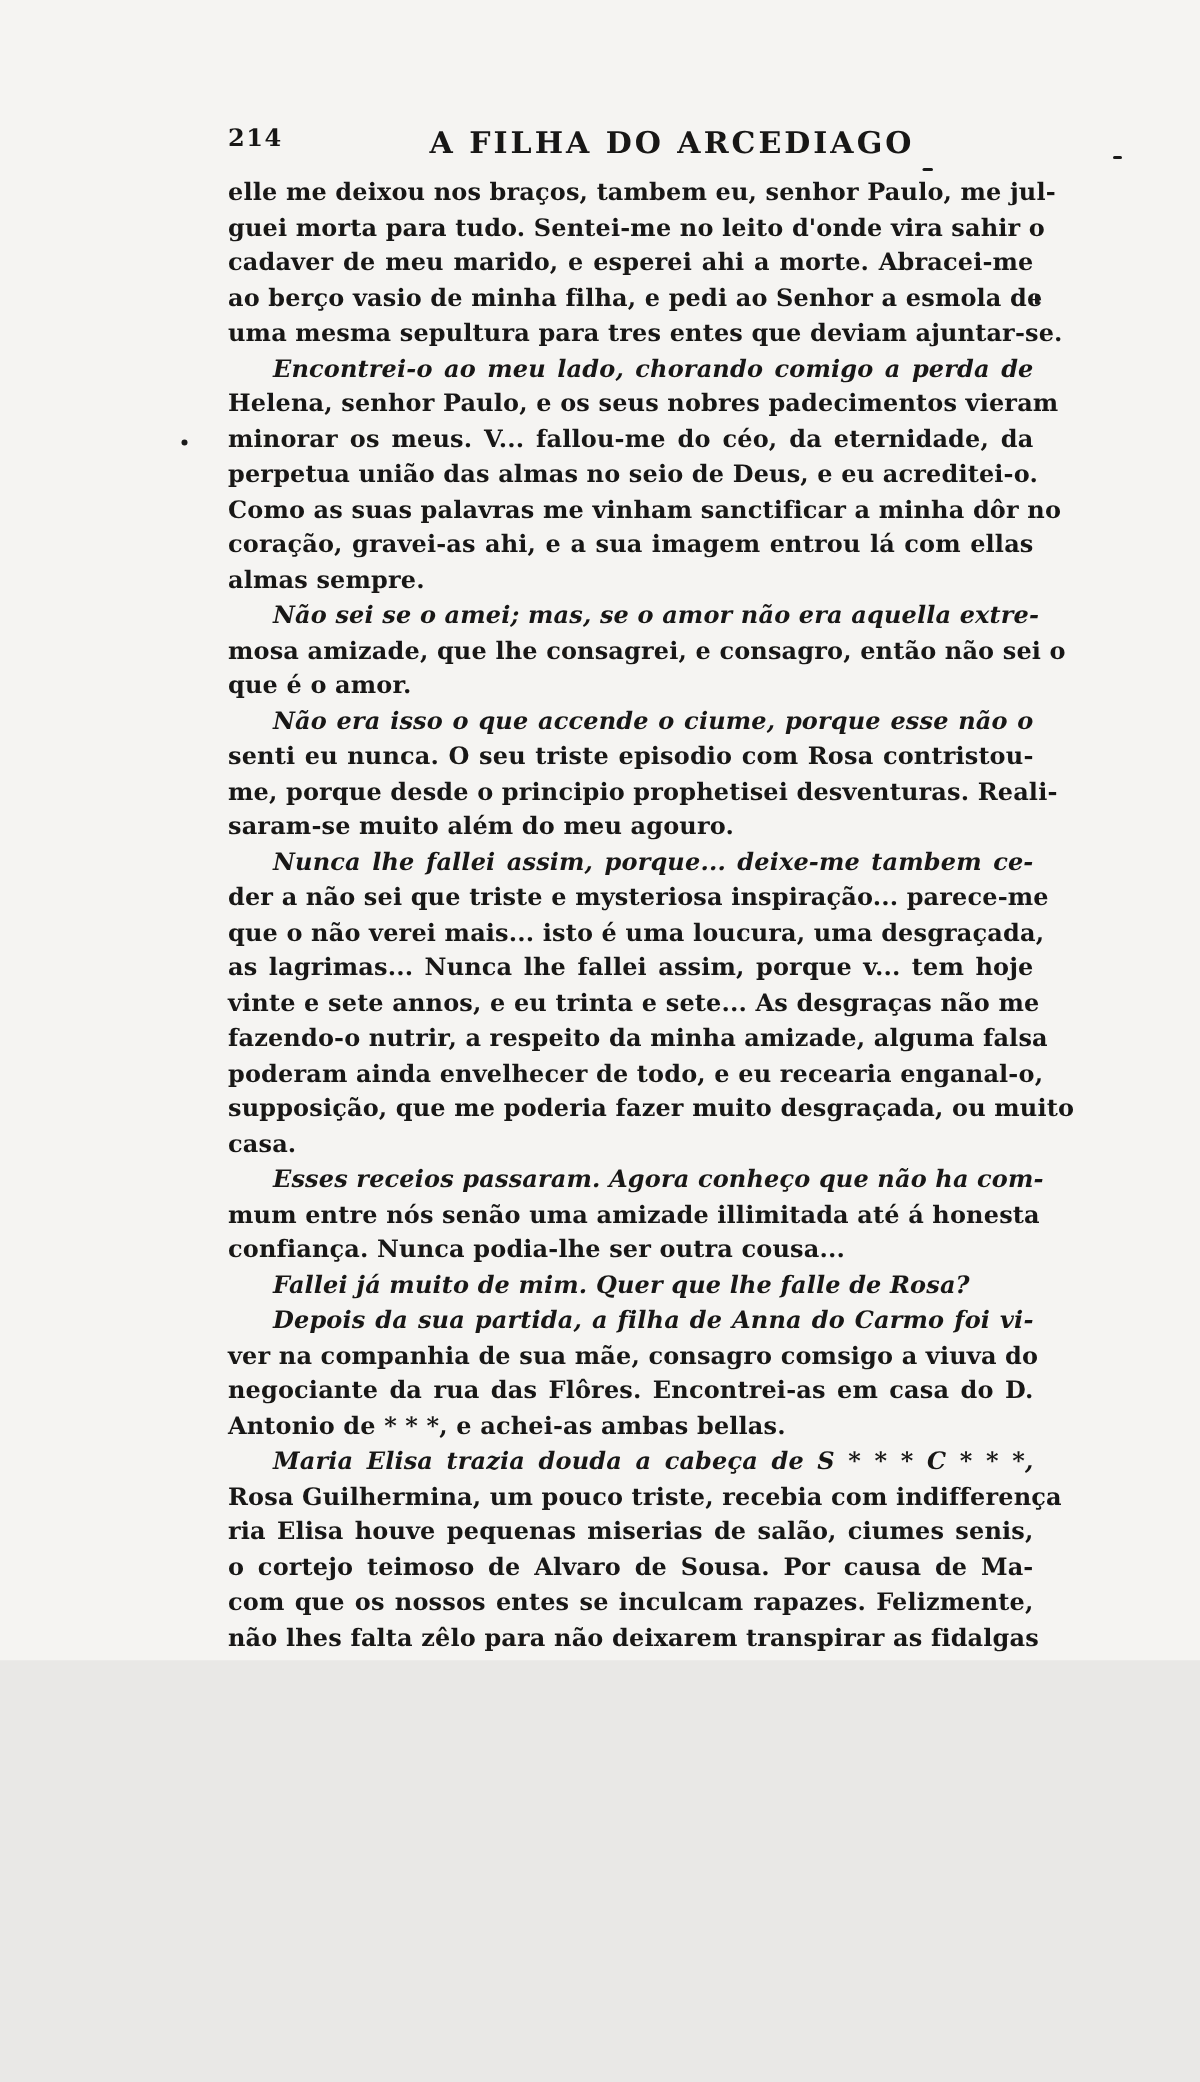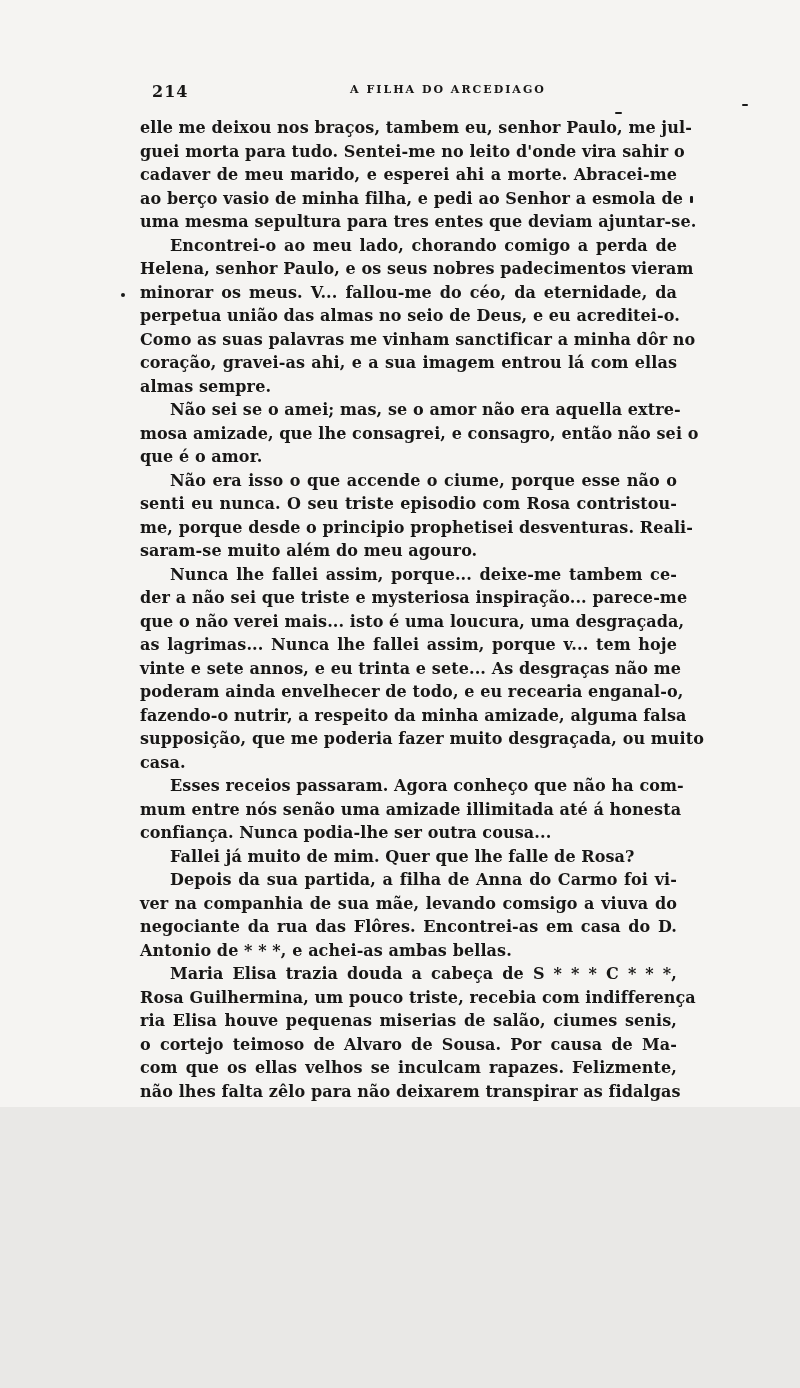--- a/index.html
+++ b/index.html
@@ -13,35 +13,35 @@
   }
   
   .header { position:absolute; top:82px; left:0; width:800px; height:22px; }
   .page-number {
     position:absolute; left:152px; top:0;
     font-size:16px; font-weight:700; letter-spacing:1px;
   }
   .running-title {
     position:absolute; left:160px; width:576px; top:1px;
     text-align:center;
-    font-size:11px; font-weight:700; letter-spacing:2px;
+    font-size:20px; font-weight:700; letter-spacing:2px;
   }
   
   .text-block {
-    position:absolute; left:140px; top:116px; width:537px;
+    position:absolute; left:152px; top:116px; width:537px;
   }
   .line {
     height:23.5px; line-height:23.5px;
     font-size:16px; font-weight:700;
     white-space:nowrap;
     text-align:justify;
     text-align-last:justify;
     letter-spacing:0.1px;
   }
-  .line.indent { text-indent:30px; }
+  .line.indent { text-indent:30px;font-style:italic; }
   .line.last { text-align-last:left; }
   
   .speck { position:absolute; background:#1a1a1a; border-radius:50%; }
   .ink-dot   { left:38px;  top:1183px; width:15px; height:13px; border-radius:50% 50% 48% 52%; }
   .ink-blot  {
     left:41px; top:1288px; width:26px; height:16px; border-radius:0;
     clip-path:polygon(0% 10%, 42% 0%, 55% 35%, 100% 70%, 92% 100%, 30% 95%, 0% 100%);
   }
   .speck-a { left:62px;  top:1222px; width:3px; height:4px; }
   .speck-b { left:728px; top:1208px; width:2px; height:6px; border-radius:1px; }
@@ -82,37 +82,37 @@
       <div class="line last">que é o amor.</div>
       <div class="line indent">Não era isso o que accende o ciume, porque esse não o</div>
       <div class="line">senti eu nunca. O seu triste episodio com Rosa contristou-</div>
       <div class="line">me, porque desde o principio prophetisei desventuras. Reali-</div>
       <div class="line last">saram-se muito além do meu agouro.</div>
       <div class="line indent">Nunca lhe fallei assim, porque... deixe-me tambem ce-</div>
       <div class="line">der a não sei que triste e mysteriosa inspiração... parece-me</div>
       <div class="line">que o não verei mais... isto é uma loucura, uma desgraçada,</div>
       <div class="line">as lagrimas... Nunca lhe fallei assim, porque v... tem hoje</div>
       <div class="line">vinte e sete annos, e eu trinta e sete... As desgraças não me</div>
+      <div class="line">fazendo-o nutrir, a respeito da minha amizade, alguma falsa</div>
       <div class="line">poderam ainda envelhecer de todo, e eu recearia enganal-o,</div>
-      <div class="line">fazendo-o nutrir, a respeito da minha amizade, alguma falsa</div>
       <div class="line">supposição, que me poderia fazer muito desgraçada, ou muito</div>
       <div class="line last">casa.</div>
       <div class="line indent">Esses receios passaram. Agora conheço que não ha com-</div>
       <div class="line">mum entre nós senão uma amizade illimitada até á honesta</div>
       <div class="line last">confiança. Nunca podia-lhe ser outra cousa...</div>
       <div class="line indent last">Fallei já muito de mim. Quer que lhe falle de Rosa?</div>
       <div class="line indent">Depois da sua partida, a filha de Anna do Carmo foi vi-</div>
-      <div class="line">ver na companhia de sua mãe, levando comsigo a viuva do</div>
+      <div class="line">ver na companhia de sua mãe, consagro comsigo a viuva do</div>
       <div class="line">negociante da rua das Flôres. Encontrei-as em casa do D.</div>
       <div class="line last">Antonio de * * *, e achei-as ambas bellas.</div>
       <div class="line indent">Maria Elisa trazia douda a cabeça de S * * * C * * *,</div>
       <div class="line">Rosa Guilhermina, um pouco triste, recebia com indifferença</div>
       <div class="line">ria Elisa houve pequenas miserias de salão, ciumes senis,</div>
       <div class="line">o cortejo teimoso de Alvaro de Sousa. Por causa de Ma-</div>
-      <div class="line">com que os ellas velhos se inculcam rapazes. Felizmente,</div>
+      <div class="line">com que os nossos entes se inculcam rapazes. Felizmente,</div>
       <div class="line">não lhes falta zêlo para não deixarem transpirar as fidalgas</div>
       <div class="line last">impudencias, que sabem occultar nos seus solares.</div>
     </div>
 
   <div class="speck ink-dot"></div>
   <div class="speck ink-blot"></div>
   <div class="speck speck-a"></div>
   <div class="speck speck-b"></div>
   <div class="speck speck-c"></div>
   <div class="speck speck-d"></div>

